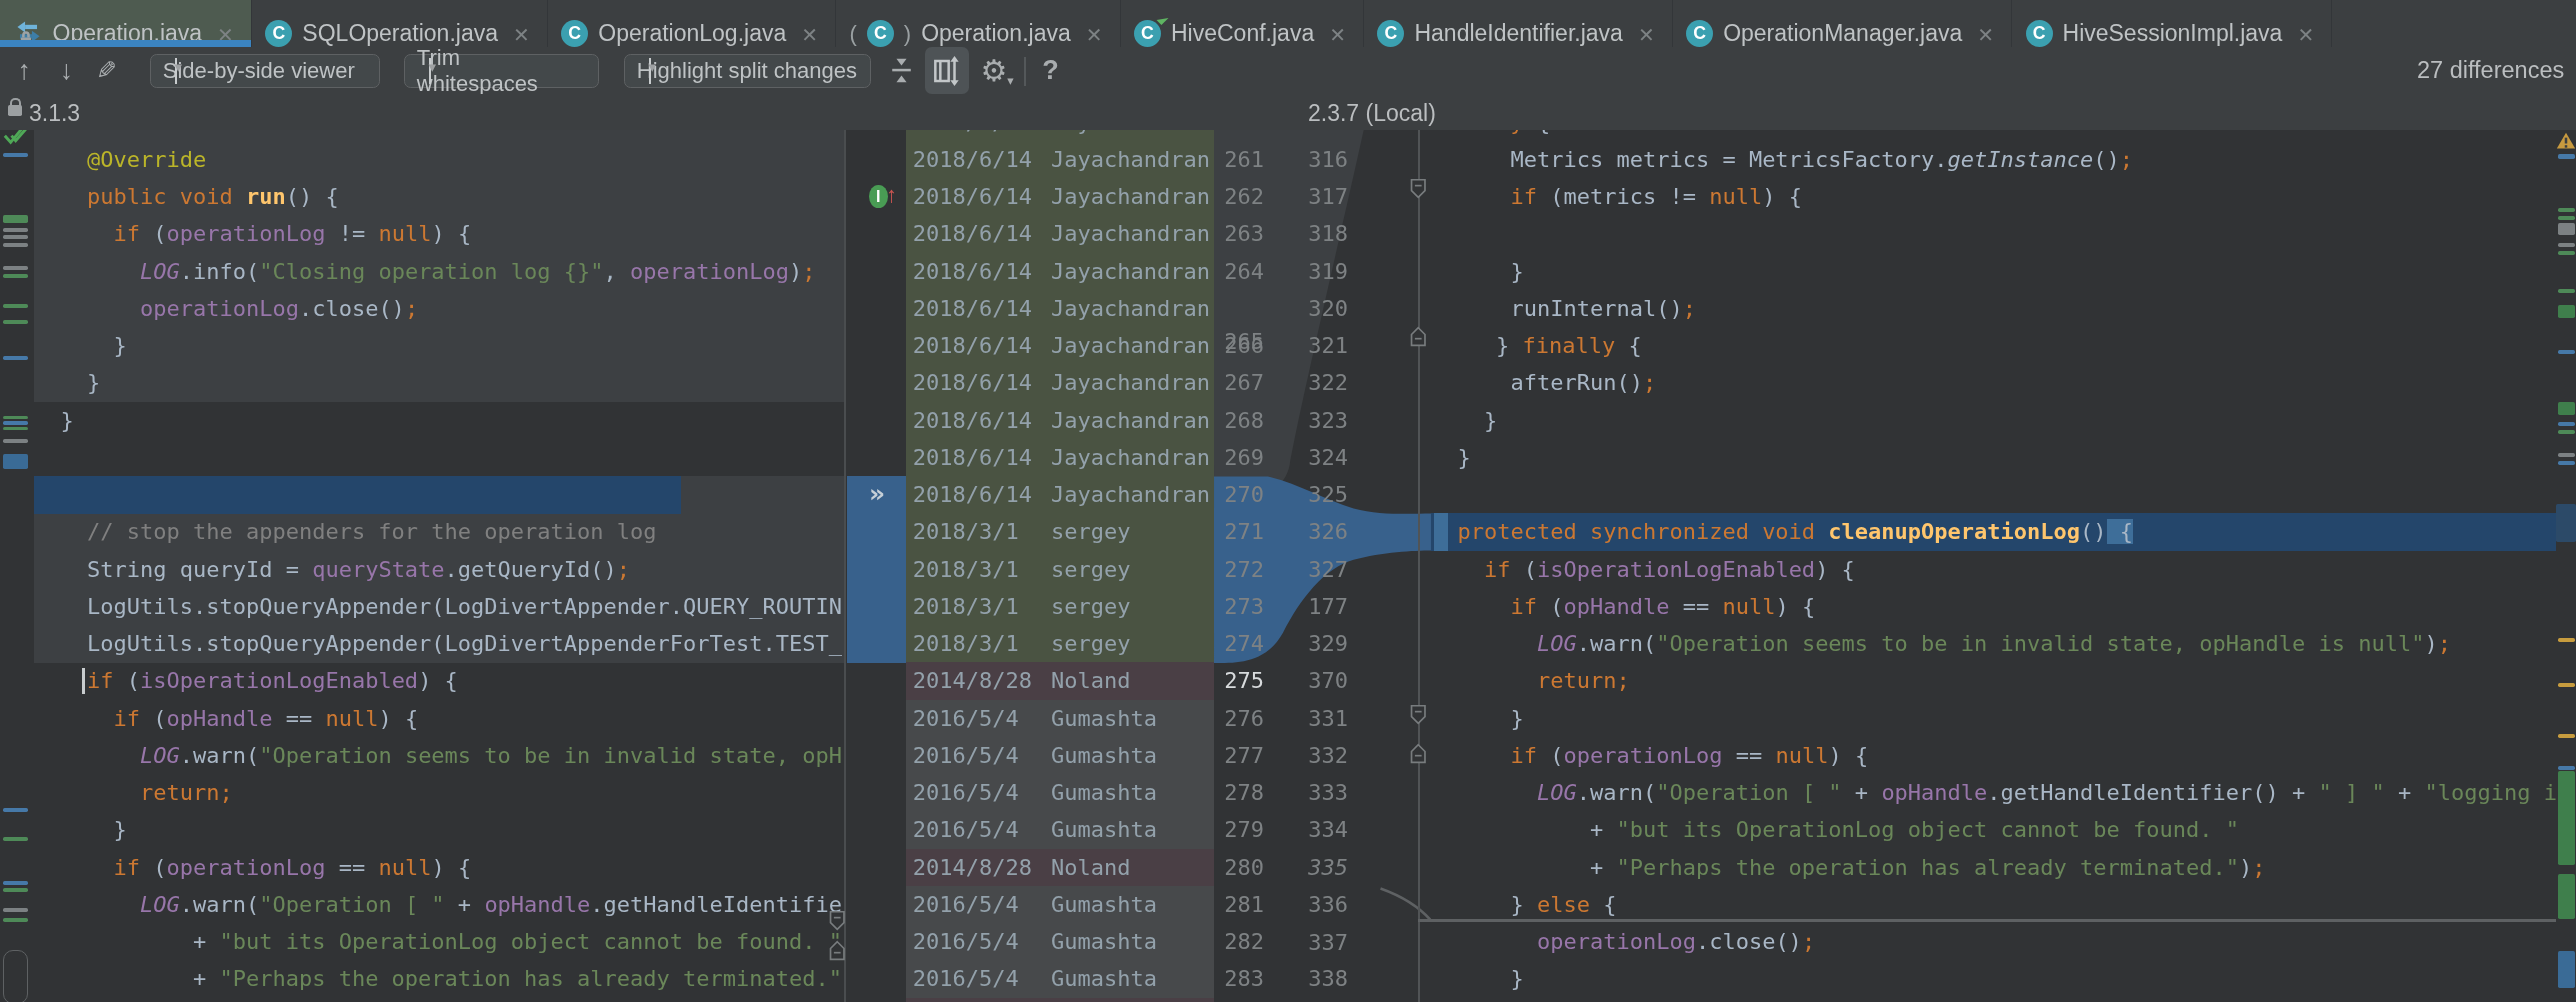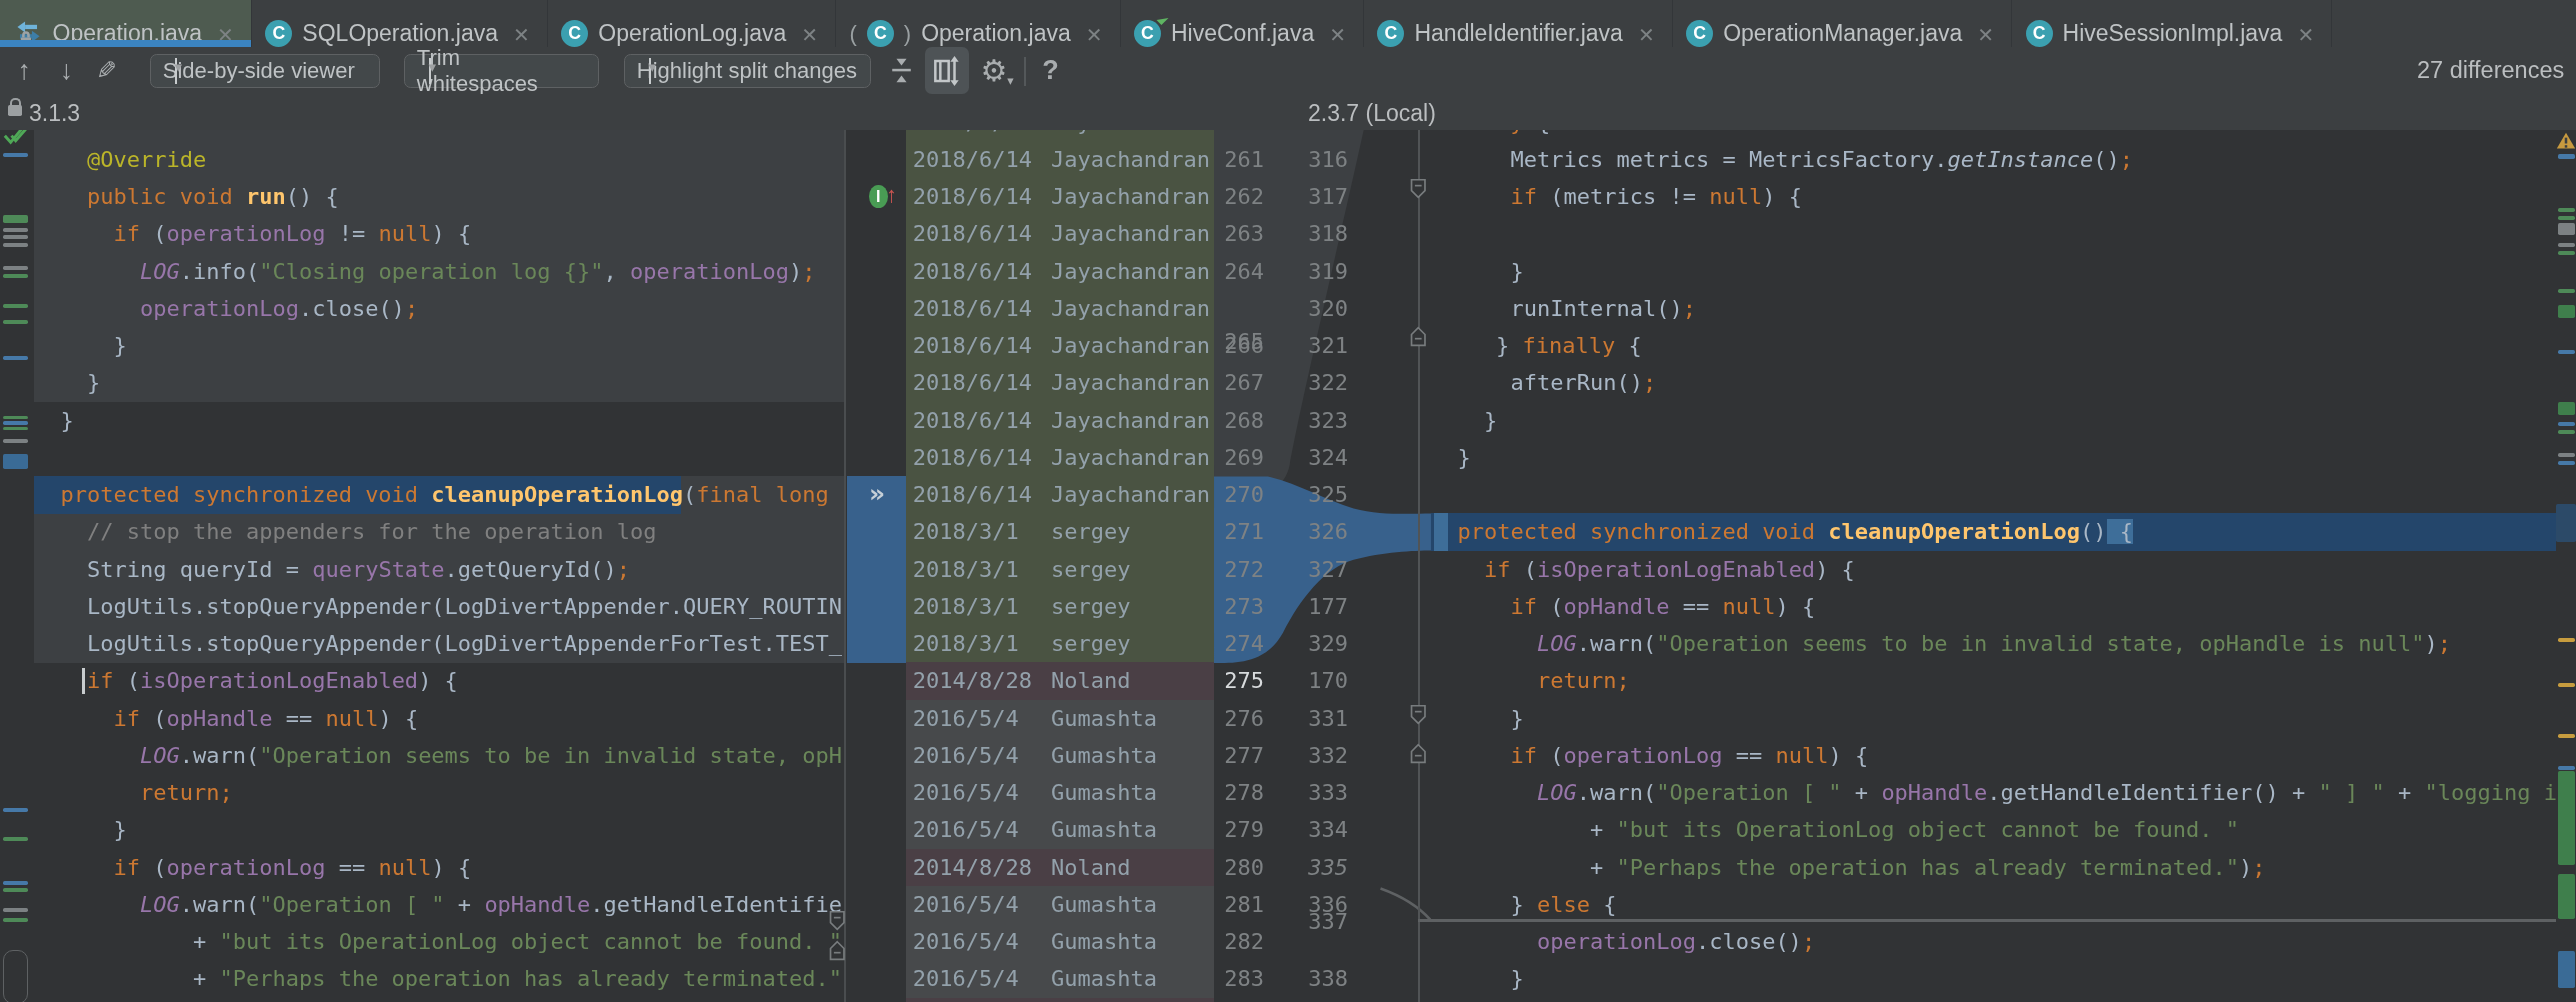--- a/index.html
+++ b/index.html
@@ -207,21 +207,20 @@
         <div class="linebg" style="left: 0px; width: 810px; top: 346px; background: linear-gradient(90deg, rgb(36, 70, 107) 0px, rgb(36, 70, 107) 647px, rgb(61, 64, 67) 647px);"></div>
         <div class="codeline mono" style="left: 0px; top: 11px;"><span class="tk-a">    @Override</span></div>
         <div class="codeline mono" style="left: 0px; top: 48px;"><span class="tk-k">    public void </span><span class="tk-m">run</span><span class="tk-d">() {</span></div>
         <div class="codeline mono" style="left: 0px; top: 85px;"><span class="tk-k">      if </span><span class="tk-d">(</span><span class="tk-f">operationLog</span><span class="tk-d"> != </span><span class="tk-k">null</span><span class="tk-d">) {</span></div>
         <div class="codeline mono" style="left: 0px; top: 123px;"><span class="tk-sf">        LOG</span><span class="tk-d">.info(</span><span class="tk-s">"Closing operation log {}"</span><span class="tk-d">, </span><span class="tk-f">operationLog</span><span class="tk-d">)</span><span class="tk-k">;</span></div>
         <div class="codeline mono" style="left: 0px; top: 160px;"><span class="tk-f">        operationLog</span><span class="tk-d">.close()</span><span class="tk-k">;</span></div>
         <div class="codeline mono" style="left: 0px; top: 197px;"><span class="tk-d">      }</span></div>
         <div class="codeline mono" style="left: 0px; top: 234px;"><span class="tk-d">    }</span></div>
         <div class="codeline mono" style="left: 0px; top: 272px;"><span class="tk-d">  }</span></div>
         <div class="codeline mono" style="left: 0px; top: 309px;"></div>
-        <div class="codeline mono" style="left: 0px; top: 346px;"><span class="tk-k">  protected synchronized void </span><span class="tk-m">cleanupOperationLog</span><span class="tk-d">(</span><span class="tk-k">final long</span></div>
         <div class="codeline mono" style="left: 0px; top: 383px;"><span class="tk-c">    // stop the appenders for the operation log</span></div>
         <div class="codeline mono" style="left: 0px; top: 421px;"><span class="tk-d">    String queryId = </span><span class="tk-f">queryState</span><span class="tk-d">.getQueryId()</span><span class="tk-k">;</span></div>
         <div class="codeline mono" style="left: 0px; top: 458px;"><span class="tk-d">    LogUtils.stopQueryAppender(LogDivertAppender.QUERY_ROUTIN</span></div>
         <div class="codeline mono" style="left: 0px; top: 495px;"><span class="tk-d">    LogUtils.stopQueryAppender(LogDivertAppenderForTest.TEST_</span></div>
         <div class="codeline mono" style="left: 0px; top: 532px;"><span class="tk-k">    if </span><span class="tk-d">(</span><span class="tk-f">isOperationLogEnabled</span><span class="tk-d">) {</span></div>
         <div class="caret" style="left: 48px; top: 538px;"></div>
         <div class="codeline mono" style="left: 0px; top: 570px;"><span class="tk-k">      if </span><span class="tk-d">(</span><span class="tk-f">opHandle</span><span class="tk-d"> == </span><span class="tk-k">null</span><span class="tk-d">) {</span></div>
         <div class="codeline mono" style="left: 0px; top: 607px;"><span class="tk-sf">        LOG</span><span class="tk-d">.warn(</span><span class="tk-s">"Operation seems to be in invalid state, opH</span></div>
         <div class="codeline mono" style="left: 0px; top: 644px;"><span class="tk-k">        return;</span></div>
         <div class="codeline mono" style="left: 0px; top: 681px;"><span class="tk-d">      }</span></div>
@@ -336,21 +335,21 @@
           <div class="anntext mono" style="left: 6.7px;">2018/3/1</div>
           <div class="anntext mono" style="left: 145px;">sergey</div>
         </div>
         <div class="lnum mono" style="left: 1214px; top: 495px;">274</div>
         <div class="lnum mono" style="left: 1298px; top: 495px;">329</div>
         <div class="annrow" style="top: 532px; background: rgb(74, 63, 69);">
           <div class="anntext mono" style="left: 6.7px;">2014/8/28</div>
           <div class="anntext mono" style="left: 145px;">Noland</div>
         </div>
         <div class="lnum mono" style="left: 1214px; top: 532px; color: rgb(216, 219, 221);">275</div>
-        <div class="lnum mono" style="left: 1298px; top: 532px;">170</div>
+        <div class="lnum mono" style="left: 1298px; top: 532px;">370</div>
         <div class="annrow" style="top: 570px; background: rgb(71, 73, 75);">
           <div class="anntext mono" style="left: 6.7px;">2016/5/4</div>
           <div class="anntext mono" style="left: 145px;">Gumashta</div>
         </div>
         <div class="lnum mono" style="left: 1214px; top: 570px;">276</div>
         <div class="lnum mono" style="left: 1298px; top: 570px;">331</div>
         <div class="annrow" style="top: 607px; background: rgb(71, 73, 75);">
           <div class="anntext mono" style="left: 6.7px;">2016/5/4</div>
           <div class="anntext mono" style="left: 145px;">Gumashta</div>
         </div>
@@ -378,21 +377,21 @@
           <div class="anntext mono" style="left: 6.7px;">2016/5/4</div>
           <div class="anntext mono" style="left: 145px;">Gumashta</div>
         </div>
         <div class="lnum mono" style="left: 1214px; top: 756px;">281</div>
         <div class="lnum mono" style="left: 1298px; top: 756px;">336</div>
         <div class="annrow" style="top: 793px; background: rgb(71, 73, 75);">
           <div class="anntext mono" style="left: 6.7px;">2016/5/4</div>
           <div class="anntext mono" style="left: 145px;">Gumashta</div>
         </div>
         <div class="lnum mono" style="left: 1214px; top: 793px;">282</div>
-        <div class="lnum mono" style="left: 1298px; top: 773px; text-align: right;">337</div>
+        <div class="lnum mono" style="left: 1298px; top: 794px; text-align: right;">337</div>
         <div class="annrow" style="top: 830px; background: rgb(71, 73, 75);">
           <div class="anntext mono" style="left: 6.7px;">2016/5/4</div>
           <div class="anntext mono" style="left: 145px;">Gumashta</div>
         </div>
         <div class="lnum mono" style="left: 1214px; top: 830px;">283</div>
         <div class="lnum mono" style="left: 1298px; top: 830px;">338</div>
         <div class="annrow" style="top: 868px; background: rgb(74, 63, 69);">
           <div class="anntext mono" style="left: 6.7px;">2014/8/28</div>
           <div class="anntext mono" style="left: 145px;">Noland</div>
         </div>

